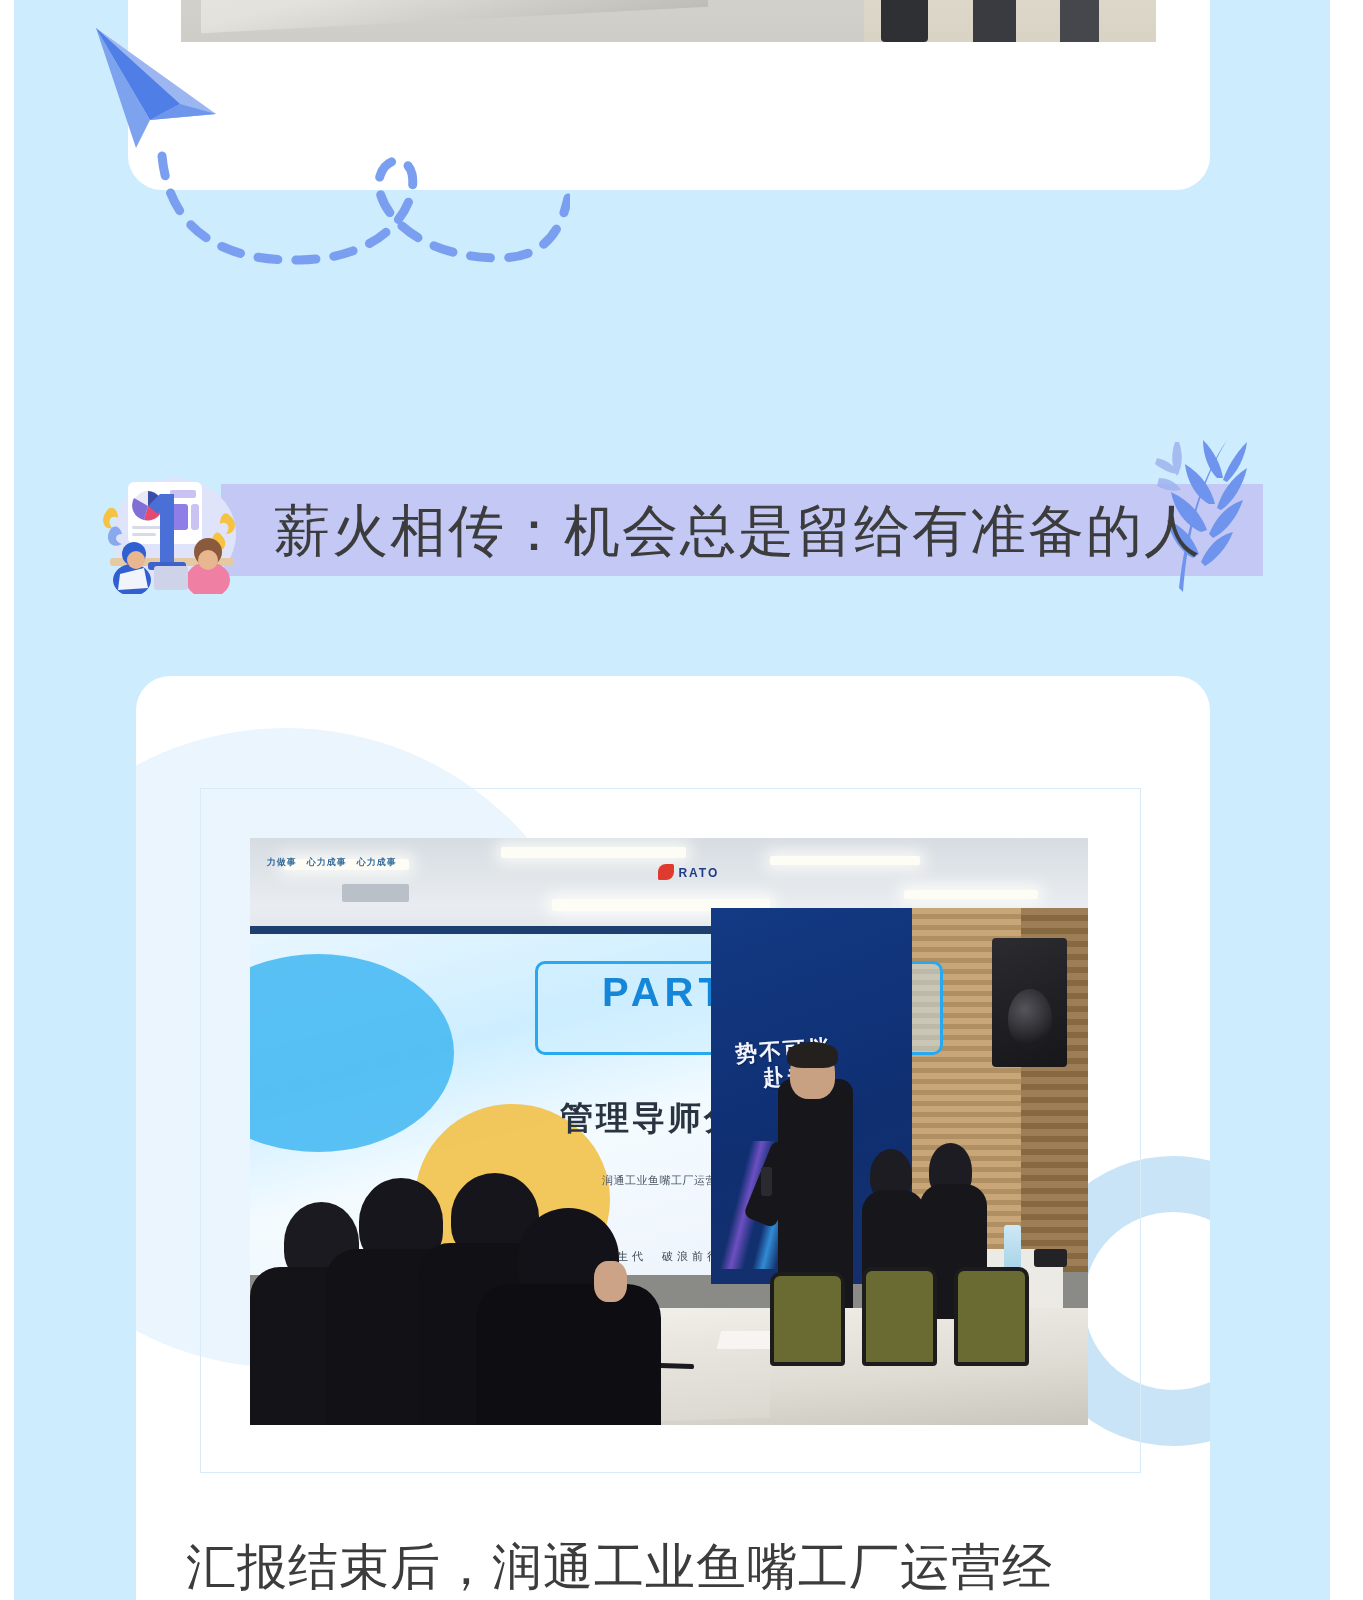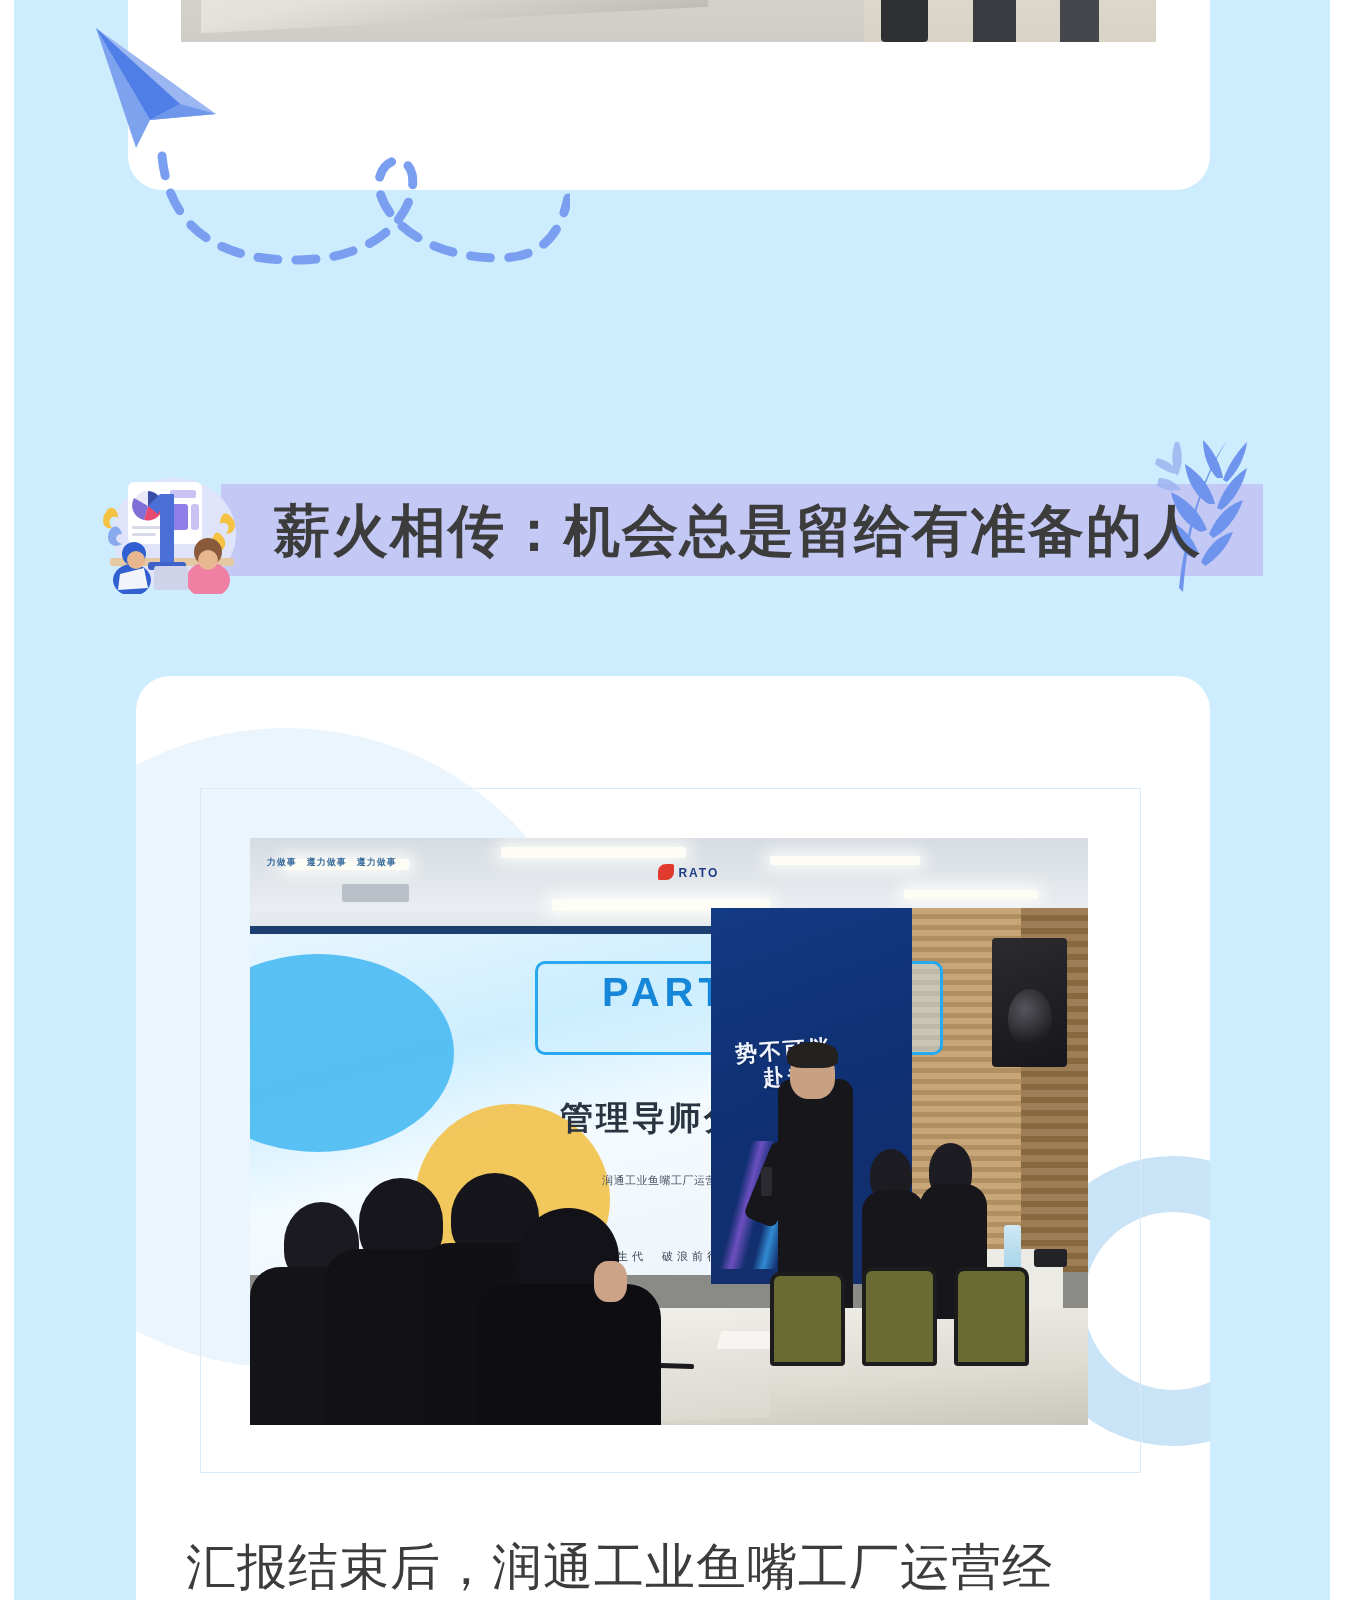--- a/index.html
+++ b/index.html
@@ -138,21 +138,21 @@
     top: 16px;
     width: 1042px;
     height: 92px;
     background: #c3c8f5;
   }
   .title-text {
     position: absolute;
     left: 178px;
     top: 30px;
     font-size: 56px;
-    font-weight: bold;
+    font-weight: normal;
     color: #3c3c3c;
     letter-spacing: 2px;
     line-height: 66px;
     white-space: nowrap;
   }
   .title-illo {
     position: absolute;
     left: 0;
     top: 0;
     width: 155px;
@@ -480,21 +480,21 @@
 
       <div class="ph wall-wood"></div>
       <div class="ph wall-wood-2"></div>
       <div class="ph speaker"></div>
 
       <div class="ph screen">
         <div class="ph screen-blob"></div>
         <div class="ph screen-blob2"></div>
       </div>
 
-      <div class="ph screen-topline">力做事　遵力做事　遵力做事</div>
+      <div class="ph screen-topline">力做事　心力成事　心力成事</div>
 
       <div class="ph rato-logo" style="right:44%;top:4.5%;">
         <span class="mark"></span><span>RATO</span>
       </div>
 
       <div class="ph part-badge"></div>
       <div class="ph part-text">PART 03</div>
       <div class="ph slide-title">管理导师分享</div>
       <div class="ph slide-sub">润通工业鱼嘴工厂运营经理邓嘉军</div>
       <div class="ph slide-foot">新生代　破浪前行</div>

